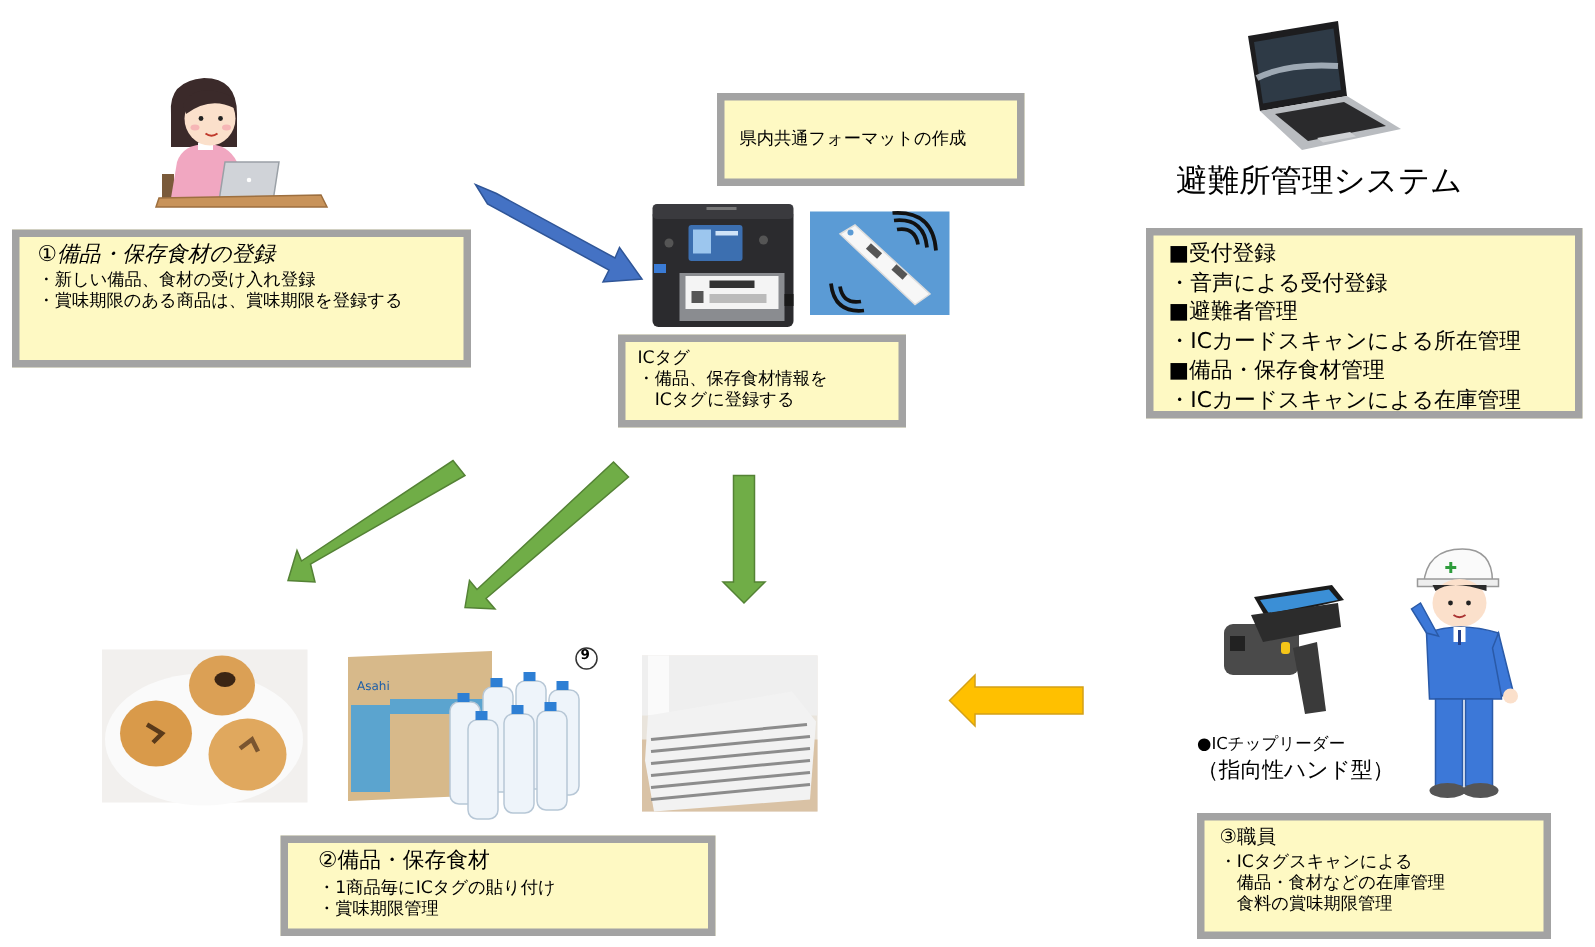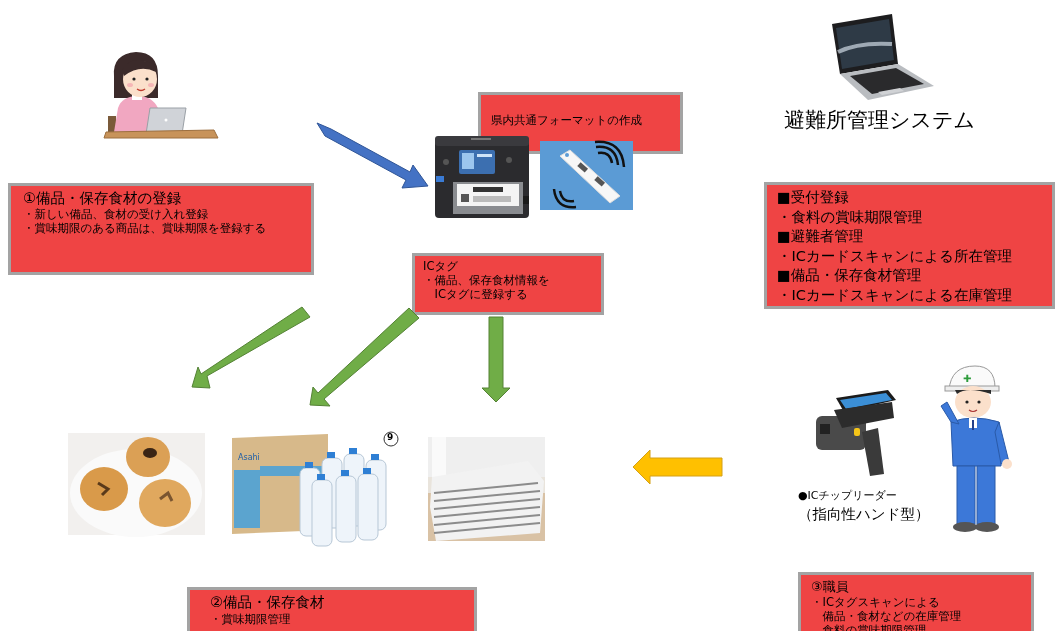--- a/index.html
+++ b/index.html
@@ -1,18 +1,18 @@
 <!DOCTYPE html>
 <html><head>
 <meta charset="utf-8">
 <style>
   html, body { margin:0; padding:0; background:#ffffff; }
   body { width:1063px; height:631px; position:relative; overflow:hidden;
          font-family:"DejaVu Sans", "Liberation Sans", sans-serif; color:#000; }
-  .box { position:absolute; border:3px solid #a3a3a3; background:#ef4444; box-sizing:border-box;margin-top:30px; }
+  .box { position:absolute; border:5px solid #a3a3a3; background:#fef9c3; box-sizing:border-box; }
   .abs { position:absolute; }
   .ln { display:block; white-space:nowrap; }
   .fs14 { font-size:13.5px; line-height:16px; }
   .fs12 { font-size:11.5px; line-height:14px; }
   .fs15 { font-size:14.5px; line-height:19.5px; }
   svg { position:absolute; overflow:visible; }
 </style>
 </head>
 <body>
 
@@ -36,21 +36,21 @@
 
     <polygon points="50,62 86,62 82,88 46,88" fill="#d0d3d8" stroke="#9aa0a6" stroke-width="1"></polygon>
     <circle cx="66" cy="74" r="1.5" fill="#fff"></circle>
     <rect x="42" y="86" width="46" height="4" fill="#bfc3c8"></rect>
 
     <polygon points="6,86 114,84 118,92 4,92" fill="#c8935a" stroke="#9d6f3f" stroke-width="1"></polygon>
   </svg>
 </div>
 
 <div class="box" style="left:8px;top:153px;width:306px;height:92px;padding:3px 0 0 12px;">
-  <span class="ln fs14" style="font-size:14.5px;line-height:18px;">①備品・保存食材の登録</span>
+  <span class="ln fs14" style="font-size:14.5px;line-height:18px;font-style:italic;">①備品・保存食材の登録</span>
   <span class="ln fs12">・新しい備品、食材の受け入れ登録</span>
   <span class="ln fs12">・賞味期限のある商品は、賞味期限を登録する</span>
 </div>
 
 <svg width="1" height="1" style="left:0;top:0;">
   <polygon points="317,123 325,136 406,180 402,188 428,186 413,165 410,172 331,129" fill="#4472c4" stroke="#2f5597" stroke-width="1"></polygon>
 </svg>
 
 <div class="box" style="left:478px;top:62px;width:205px;height:62px;padding:18px 0 0 10px;">
   <span class="ln fs12">県内共通フォーマットの作成</span>
@@ -104,21 +104,21 @@
     <polygon points="12,62 70,52 106,74 40,88" fill="#b9bcc0"></polygon>
     <polygon points="22,64 68,56 96,72 44,82" fill="#2a2a2c"></polygon>
     <polygon points="50,80 72,76 76,79 54,83" fill="#d0d2d5"></polygon>
   </svg>
 </div>
 
 <div class="abs" style="left:784px;top:106px;font-size:21px;line-height:28px;white-space:nowrap;">避難所管理システム</div>
 
 <div class="box" style="left:764px;top:152px;width:291px;height:127px;padding:3px 0 0 10px;">
   <span class="ln fs15">■受付登録</span>
-  <span class="ln fs15">・食料の賞味期限管理</span>
+  <span class="ln fs15">・音声による受付登録</span>
   <span class="ln fs15">■避難者管理</span>
   <span class="ln fs15">・ICカードスキャンによる所在管理</span>
   <span class="ln fs15">■備品・保存食材管理</span>
   <span class="ln fs15">・ICカードスキャンによる在庫管理</span>
 </div>
 
 <svg width="1" height="1" style="left:0;top:0;">
   <polygon points="302,307 310,317 207,376 210,388 192,387 198,367 201,374" fill="#70ad47" stroke="#548235" stroke-width="1"></polygon>
 </svg>
 <svg width="1" height="1" style="left:0;top:0;">
@@ -181,20 +181,21 @@
       <line x1="6" y1="72" x2="112" y2="62"></line>
       <line x1="6" y1="80" x2="112" y2="70"></line>
       <line x1="6" y1="88" x2="112" y2="78"></line>
       <line x1="6" y1="96" x2="112" y2="86"></line>
     </g>
   </svg>
 </div>
 
 <div class="box" style="left:187px;top:557px;width:290px;height:67px;padding:3px 0 0 20px;">
   <span class="ln" style="font-size:14.5px;line-height:19px;">②備品・保存食材</span>
+  <span class="ln fs12">・1商品毎にICタグの貼り付け</span>
   <span class="ln fs12">・賞味期限管理</span>
 </div>
 
 <svg width="1" height="1" style="left:0;top:0;">
   <polygon points="722,458 722,476 650,476 650,484 633,467 650,450 650,458" fill="#ffc000" stroke="#d4a017" stroke-width="1"></polygon>
 </svg>
 
 <div class="abs" style="left:812px;top:390px;width:90px;height:88px;">
   <svg width="90" height="88" viewBox="0 0 90 88">
     <polygon points="24,8 76,0 84,10 32,22" fill="#1b1b1b"></polygon>

